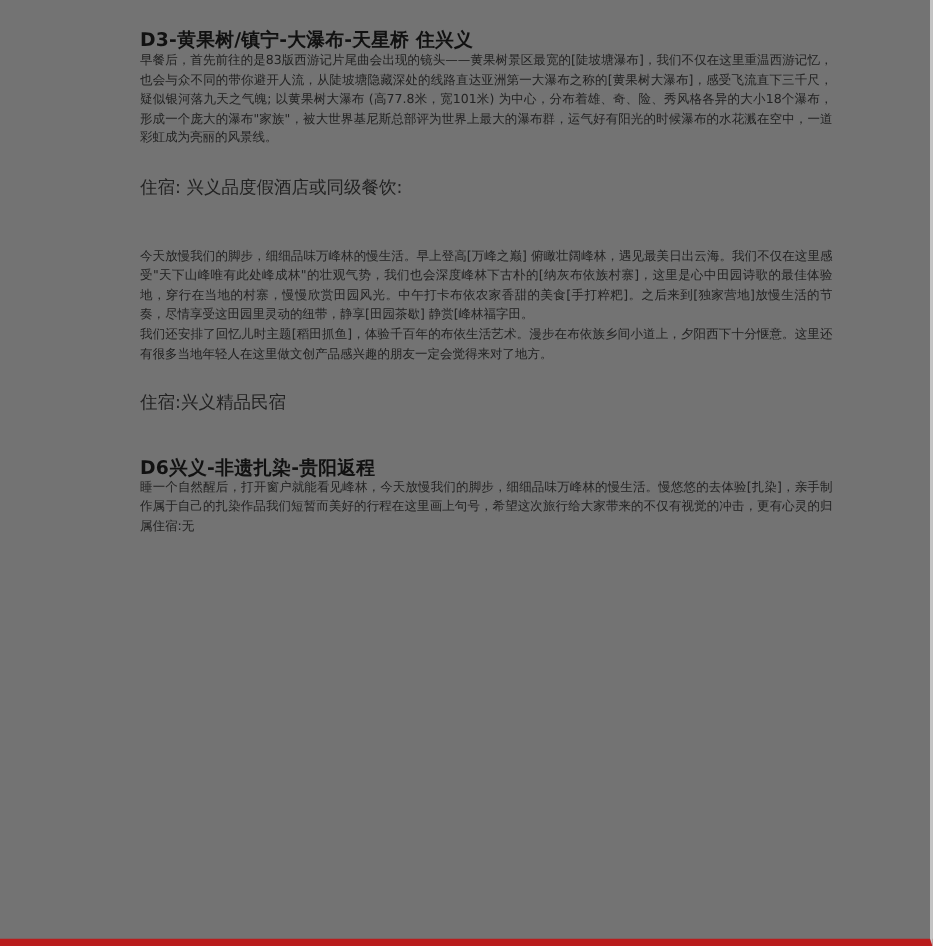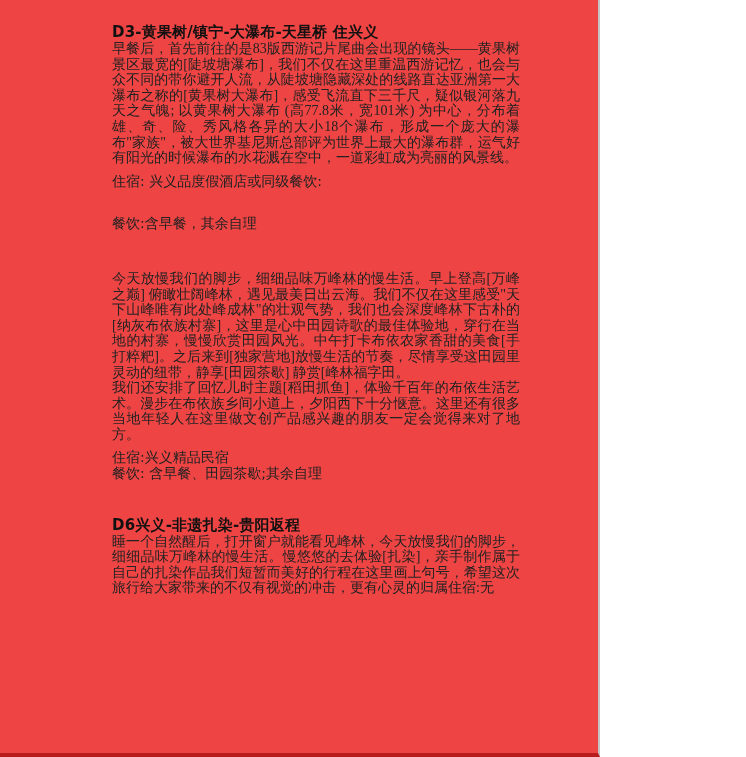--- a/index.html
+++ b/index.html
@@ -4,53 +4,52 @@
 <style>
   
   html, body {
     margin: 0;
     padding: 0;
     background: #ffffff;
     font-family: "DejaVu Sans", "Liberation Sans", sans-serif;
   }
   .page {
     position: relative;
-    width: 600px;
+    width: 746px;
     height: 757px;
     box-sizing: border-box;
-    background: #ef4444;
+    background: #737373;
     border-right: 2px solid #c4c4c4;
-    border-bottom: 4px solid #b91c1c;
+    border-bottom: 6px solid #b91c1c;
     padding: 23px 78px 0 112px;
     overflow: hidden;
     color: #1f1f1f;
   }
   .day { margin: 0; padding: 0; }
   .day-title {
     margin: 0;
     font-size: 15px;
     line-height: 18px;
     font-weight: bold;
     color: #111111;
     letter-spacing: 0.2px;
     white-space: nowrap;
   }
   .day-body {
     margin: 0;
-    font-size: 14px;
+    font-size: 10px;
     line-height: 15.6px;
     color: #222222;
     text-align: justify;
     text-justify: inter-ideograph;
     letter-spacing: 0px;
     word-break: break-all;
-    font-family: Liberation Serif, serif;
   }
   .info {
-    margin-top: 8px;
+    margin-top: 24px;
   }
   .info-line {
     font-size: 14px;
     line-height: 15.6px;
     color: #222222;
     white-space: nowrap;
   }
   .gap-a { margin-bottom: 27px; }
   .gap-b { margin-bottom: 39px; }
   .gap-c { margin-bottom: 34px; }
@@ -63,30 +62,28 @@
   <section class="day gap-a">
     <h2 class="day-title">D3-黄果树/镇宁-大瀑布-天星桥 住兴义</h2>
     <p class="day-body">早餐后，首先前往的是83版西游记片尾曲会出现的镜头——黄果树景区最宽的[陡坡塘瀑布]，我们不仅在这里重温西游记忆，也会与众不同的带你避开人流，从陡坡塘隐藏深处的线路直达亚洲第一大瀑布之称的[黄果树大瀑布]，感受飞流直下三千尺，疑似银河落九天之气魄; 以黄果树大瀑布 (高77.8米，宽101米) 为中心，分布着雄、奇、险、秀风格各异的大小18个瀑布，形成一个庞大的瀑布"家族"，被大世界基尼斯总部评为世界上最大的瀑布群，运气好有阳光的时候瀑布的水花溅在空中，一道彩虹成为亮丽的风景线。</p>
     <div class="info">
       <div class="info-line">住宿: 兴义品度假酒店或同级餐饮:</div>
     </div>
   </section>
 
   <section class="day gap-b">
     <div class="info">
-      <div class="info-line">餐饮:含早餐，其余自理</div>
     </div>
   </section>
 
   <section class="day gap-c">
     <p class="day-body">今天放慢我们的脚步，细细品味万峰林的慢生活。早上登高[万峰之巅] 俯瞰壮阔峰林，遇见最美日出云海。我们不仅在这里感受"天下山峰唯有此处峰成林"的壮观气势，我们也会深度峰林下古朴的[纳灰布依族村寨]，这里是心中田园诗歌的最佳体验地，穿行在当地的村寨，慢慢欣赏田园风光。中午打卡布依农家香甜的美食[手打粹粑]。之后来到[独家营地]放慢生活的节奏，尽情享受这田园里灵动的纽带，静享[田园茶歇] 静赏[峰林福字田。</p>
     <p class="day-body">我们还安排了回忆儿时主题[稻田抓鱼]，体验千百年的布依生活艺术。漫步在布依族乡间小道上，夕阳西下十分惬意。这里还有很多当地年轻人在这里做文创产品感兴趣的朋友一定会觉得来对了地方。</p>
     <div class="info">
       <div class="info-line">住宿:兴义精品民宿</div>
-      <div class="info-line">餐饮: 含早餐、田园茶歇;其余自理</div>
     </div>
   </section>
 
   <section class="day">
     <h2 class="day-title">D6兴义-非遗扎染-贵阳返程</h2>
     <p class="day-body">睡一个自然醒后，打开窗户就能看见峰林，今天放慢我们的脚步，细细品味万峰林的慢生活。慢悠悠的去体验[扎染]，亲手制作属于自己的扎染作品我们短暂而美好的行程在这里画上句号，希望这次旅行给大家带来的不仅有视觉的冲击，更有心灵的归属住宿:无</p>
   </section>
 
 </div>
 

